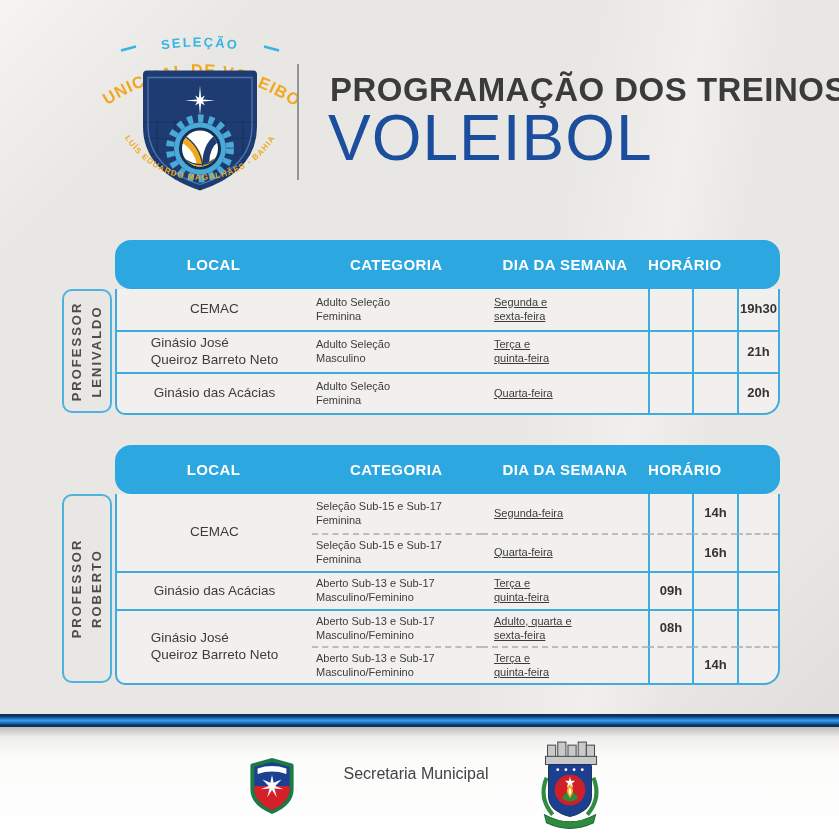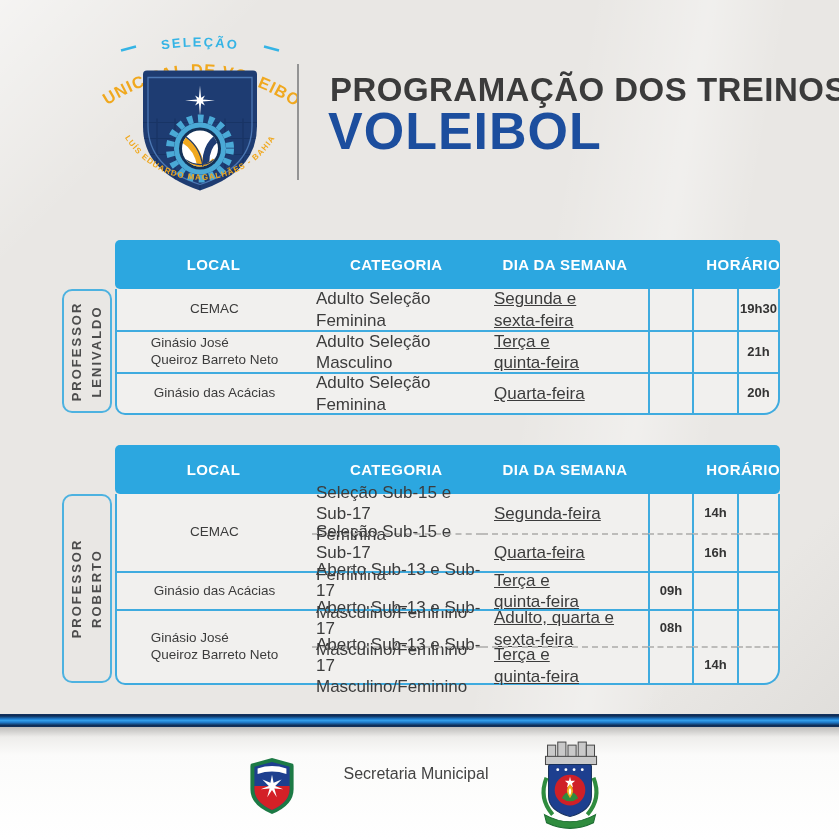--- a/index.html
+++ b/index.html
@@ -17,49 +17,49 @@
   .logo-svg { position:absolute; left:95px; top:24px; width:210px; height:190px; }
   .divider { position:absolute; left:297px; top:64px; width:2px; height:116px; background:#949494; }
   .kicker {
     position:absolute; left:330px; top:70px; width:500px;
     font-size:34px; font-weight:bold; color:#3b3b3b; letter-spacing:.5px;
     transform:scaleX(.97); transform-origin:left;
     white-space:nowrap;
   }
   .big-title {
     position:absolute; left:328px; top:101px; width:500px;
-    font-size:52px; font-weight:bold; color:#1c4e9e; letter-spacing:1px;
+    font-size:64px; font-weight:normal; color:#1c4e9e; letter-spacing:1px;
     white-space:nowrap;
   }
 
   
   .sched { position:absolute; left:115px; width:665px; }
   .sched1 { top:240px; height:175px; }
   .sched2 { top:445px; height:240px; }
 
   .t-header {
     position:absolute; left:0; top:0; width:665px; height:49px;
-    background:#2ca7e0; border-radius:5px;
+    background:#2ca7e0; border-radius:16px;
     display:grid; grid-template-columns:197px 170px 166px 44px 45px 43px;
     align-items:center; color:#ffffff; font-weight:bold; font-size:15px; letter-spacing:.4px;
   }
   .t-header .hl { text-align:center; }
   .t-header .hcat { text-align:left; padding-left:2px;margin-left:36px; }
-  .t-header .hhor { grid-column:4 / 7; text-align:right; }
+  .t-header .hhor { grid-column:4 / 7; text-align:left; }
 
   .t-body {
     position:absolute; left:0; top:49px; width:665px;
     border:2px solid #3fabdf; border-top:none; border-radius:0 0 16px 10px;
     background:#f1f0ee;
     display:grid; grid-template-columns:195px 170px 166px 44px 45px 41px;
   }
   .t1 .t-body { grid-template-rows:41px 42px 41px; }
   .t2 .t-body { grid-template-rows:39px 38px 38px 37px 37px; }
 
-  .c { display:flex; align-items:center; font-size:17px; color:#3c3c3c; white-space:pre-line; line-height:1.25; }
+  .c { display:flex; align-items:center; font-size:11px; color:#3c3c3c; white-space:pre-line; line-height:1.25; }
   .c.local { justify-content:center; text-align:left; font-weight:normal; font-size:13.5px; }
   .c.cat { padding-left:4px; }
   .c.dia { padding-left:12px;text-decoration:underline; }
   .c.h { justify-content:center; font-weight:bold; font-size:13px; color:#333; border-left:2px solid #3fabdf; }
   .sep-solid { border-top:2px solid #3fabdf; }
   .sep-dot { border-top:2px dashed #bdbcba; }
   .span2 { grid-row:span 2; }
 
   .prof {
     position:absolute; left:-53px; top:49px; width:50px;

